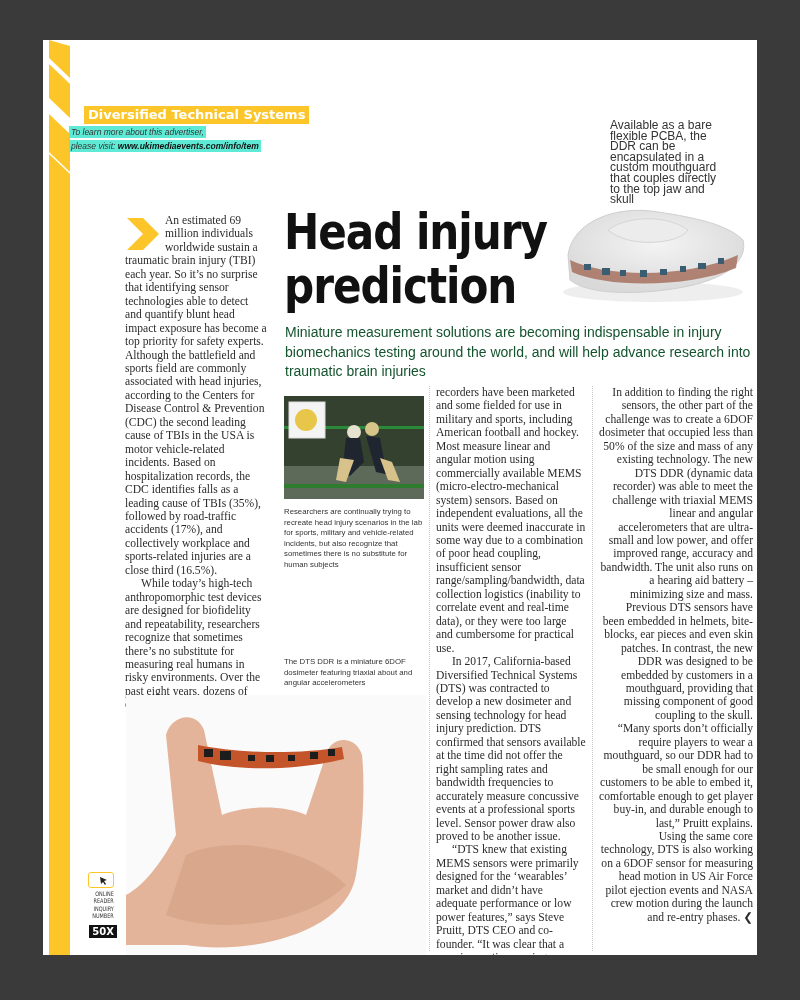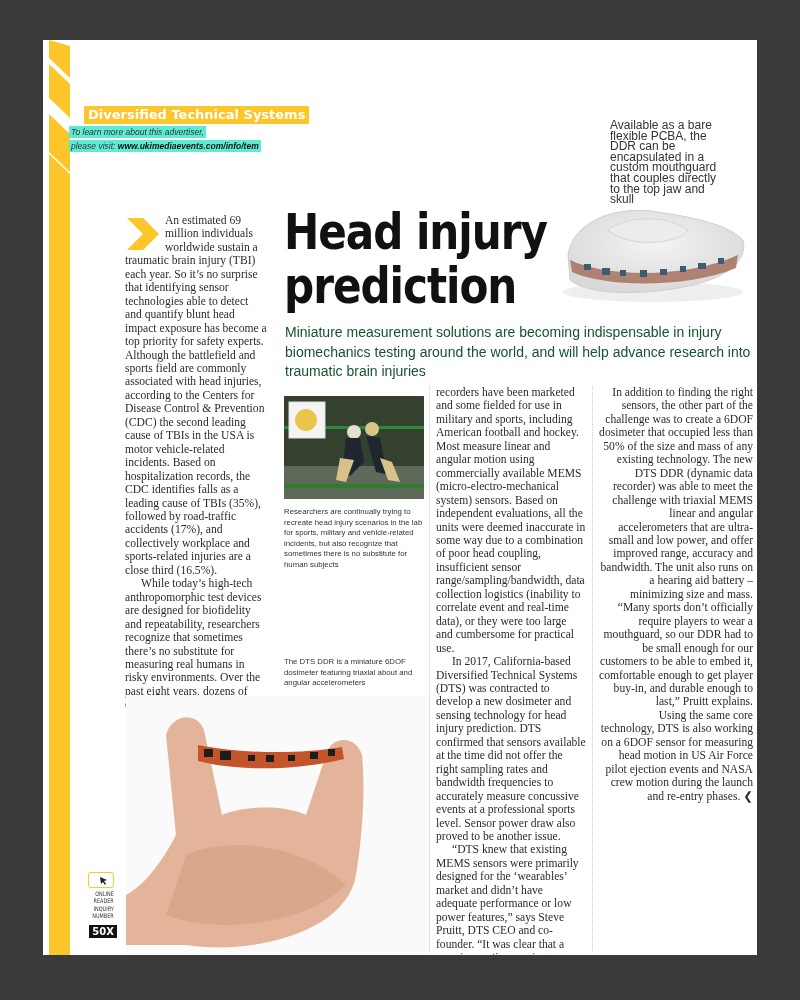--- a/index.html
+++ b/index.html
@@ -130,20 +130,21 @@
   <div class="vrule" style="left:549px;"></div>
 
   <div class="body-col col3">
     <p>recorders have been marketed and some fielded for use in military and sports, including American football and hockey. Most measure linear and angular motion using commercially available MEMS (micro-electro-mechanical system) sensors. Based on independent evaluations, all the units were deemed inaccurate in some way due to a combination of poor head coupling, insufficient sensor range/sampling/bandwidth, data collection logistics (inability to correlate event and real-time data), or they were too large and cumbersome for practical use.</p>
     <p>In 2017, California-based Diversified Technical Systems (DTS) was contracted to develop a new dosimeter and sensing technology for head injury prediction. DTS confirmed that sensors available at the time did not offer the right sampling rates and bandwidth frequencies to accurately measure concussive events at a professional sports level. Sensor power draw also proved to be another issue.</p>
     <p>“DTS knew that existing MEMS sensors were primarily designed for the ‘wearables’ market and didn’t have adequate performance or low power features,” says Steve Pruitt, DTS CEO and co-founder. “It was clear that a new, innovative sensing technology was needed.”</p>
   </div>
 
   <div class="body-col col4">
     <p>In addition to finding the right sensors, the other part of the challenge was to create a 6DOF dosimeter that occupied less than 50% of the size and mass of any existing technology. The new DTS DDR (dynamic data recorder) was able to meet the challenge with triaxial MEMS linear and angular accelerometers that are ultra-small and low power, and offer improved range, accuracy and bandwidth. The unit also runs on a hearing aid battery – minimizing size and mass.</p>
+    <p>Previous DTS sensors have been embedded in helmets, bite-blocks, ear pieces and even skin patches. In contrast, the new DDR was designed to be embedded by customers in a mouthguard, providing that missing component of good coupling to the skull.</p>
     <p>“Many sports don’t officially require players to wear a mouthguard, so our DDR had to be small enough for our customers to be able to embed it, comfortable enough to get player buy-in, and durable enough to last,” Pruitt explains.</p>
     <p>Using the same core technology, DTS is also working on a 6DOF sensor for measuring head motion in US Air Force pilot ejection events and NASA crew motion during the launch and re-entry phases. ❮</p>
   </div>
 
   <svg class="hand-photo" viewBox="0 0 300 260">
     <rect width="300" height="260" fill="#fafafa"></rect>
     <path d="M40,40 C45,20 70,15 78,35 L96,120 C120,110 160,110 180,120 L200,60 C205,40 230,40 236,60 C240,100 235,150 230,180 C220,240 120,260 60,250 L0,250 L0,200 C20,190 40,160 50,140 Z" fill="#e3b49a"></path>
     <path d="M60,160 C100,140 180,150 220,190 C180,230 90,240 40,220 Z" fill="#d9a78c"></path>
     <path d="M72,50 C110,58 170,60 216,52 L218,64 C170,76 110,76 72,66 Z" fill="#c4542a"></path>
     <g fill="#1d1d1d">

